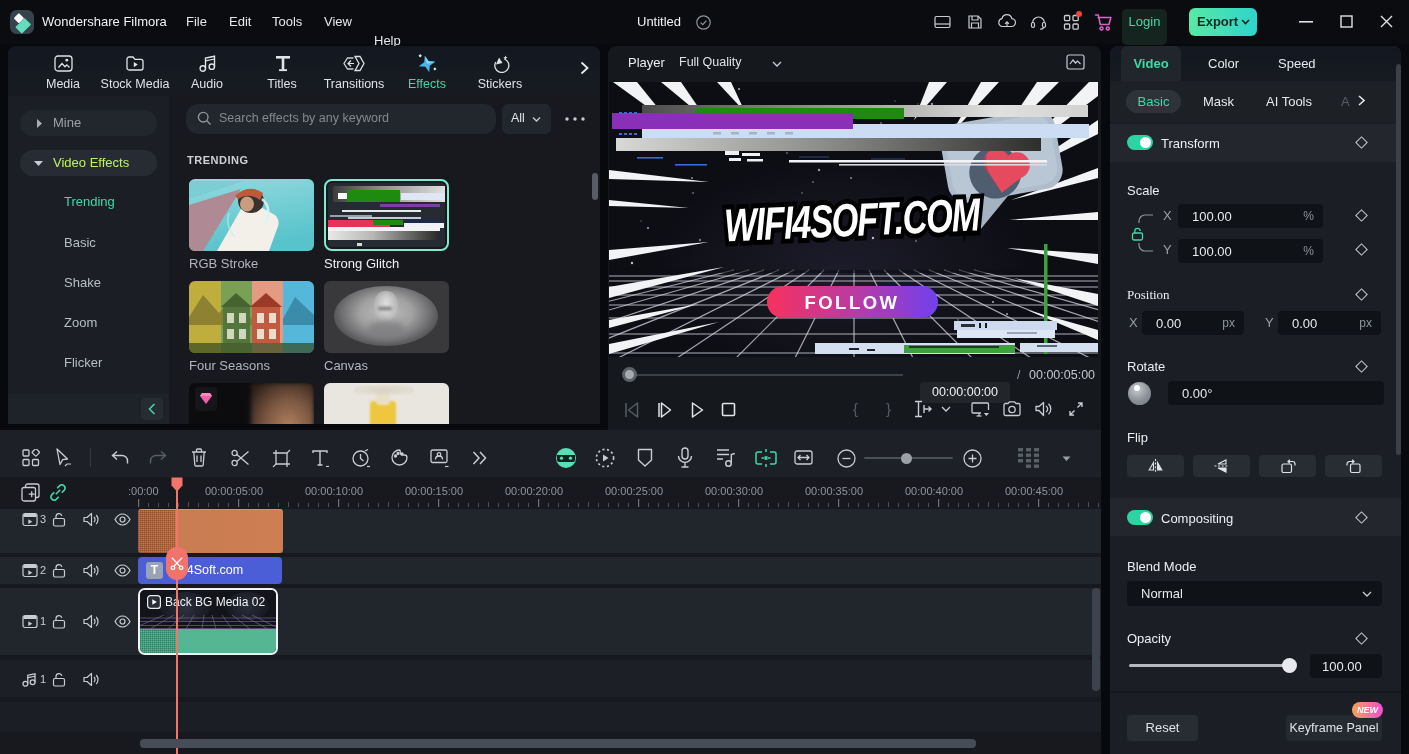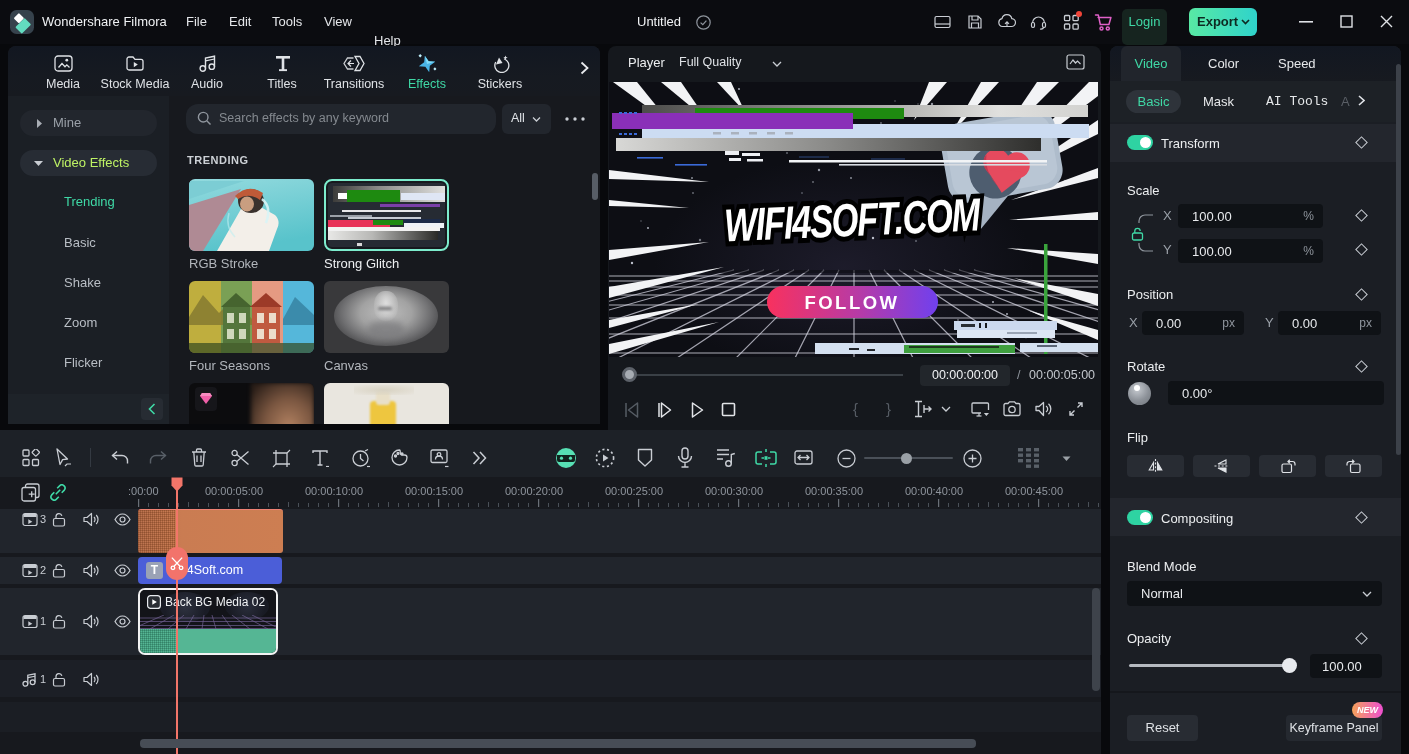--- a/index.html
+++ b/index.html
@@ -535,21 +535,21 @@
         <rect x="411" y="261" width="78" height="9" fill="#d4e0f0"></rect>
         <rect x="240" y="266" width="10" height="2" fill="#20242a"></rect>
           <rect x="258" y="267" width="8" height="2" fill="#20242a"></rect>
         <rect x="300" y="264" width="90" height="2" fill="#1e3a1e"></rect>
         <rect x="428" y="263" width="20" height="2" fill="#5a6474"></rect>
       </svg>
       </div>
 
     <div class="abs" style="left:28px;top:328px;width:267px;height:2px;background:#3a4046;"></div>
     <div class="abs" style="left:14px;top:321px;width:15px;height:15px;border-radius:50%;background:#a6abb2;border:3px solid #5c6169;"></div>
-    <div class="abs" style="left:312px;top:319px;width:90px;height:21px;background:#22262b;border-radius:4px;text-align:center;line-height:21px;font-size:12.5px;color:#f0f2f4;">00:00:00:00</div>
+    <div class="abs" style="left:312px;top:336px;width:90px;height:21px;background:#22262b;border-radius:4px;text-align:center;line-height:21px;font-size:12.5px;color:#f0f2f4;">00:00:00:00</div>
     <div class="abs" style="left:409px;top:322px;font-size:12.5px;color:#8f959d;">/</div>
     <div class="abs" style="left:421px;top:322px;font-size:12.5px;color:#c3c7cd;">00:00:05:00</div>
 
     <div id="transport">
       <svg class="abs" style="left:16px;top:355px" width="16" height="18" viewBox="0 0 16 18" fill="none" stroke="#565c64" stroke-width="1.5">
         <path d="M13.5 2 L4.5 9 L13.5 16 Z" stroke-linejoin="round"></path>
           <line x1="2" y1="2" x2="2" y2="16"></line>
       </svg>
       <svg class="abs" style="left:49px;top:355px" width="16" height="18" viewBox="0 0 16 18" fill="none" stroke="#e2e4e8" stroke-width="1.5">
         <path d="M4.5 2 L13.5 9 L4.5 16 Z" stroke-linejoin="round"></path>
@@ -587,28 +587,28 @@
       </svg>
       <svg class="abs" style="left:460px;top:355px" width="16" height="16" viewBox="0 0 16 16" fill="none" stroke="#c9cdd3" stroke-width="1.4">
         <path d="M10 2 h4 v4 M14 2 L9.5 6.5 M6 14 H2 v-4 M2 14 L6.5 9.5"></path>
       </svg>
     </div>
   </div>
 
   <div id="rightpanel">
 
     <div class="abs" style="left:0;top:0;width:291px;height:35px;background:linear-gradient(180deg,#121721,#171a20);border-radius:8px 8px 0 0;"></div>
-    <div class="abs" style="left:11px;top:0;width:60px;height:35px;background:#21252c;border-radius:6px 6px 0 0;text-align:center;line-height:35px;font-size:13px;color:#3fd9a6;">Video</div>
+    <div class="abs" style="left:11px;top:0;width:60px;height:35px;background:#21252c;border-radius:6px 6px 0 0;text-align:center;line-height:35px;font-size:13px;color:#3fd9a6;font-weight:bold;">Video</div>
     <div class="abs" style="left:98px;top:0;height:35px;line-height:35px;font-size:13px;color:#e6e8ea;">Color</div>
     <div class="abs" style="left:168px;top:0;height:35px;line-height:35px;font-size:13px;color:#e6e8ea;">Speed</div>
 
     <div class="abs" style="left:0;top:35px;width:291px;height:41px;background:#1d2126;"></div>
     <div class="abs" style="left:16px;top:44px;width:55px;height:23px;background:#2e333a;border-radius:12px;text-align:center;line-height:23px;font-size:13px;color:#3fd9a6;">Basic</div>
     <div class="abs" style="left:93px;top:48px;font-size:13px;color:#e6e8ea;">Mask</div>
-    <div class="abs" style="left:156px;top:48px;font-size:13px;color:#e6e8ea;font-family:Liberation Mono, monospace;">AI Tools</div>
+    <div class="abs" style="left:156px;top:48px;font-size:13px;color:#e6e8ea;">AI Tools</div>
     <div class="abs" style="left:231px;top:48px;font-size:13px;color:#5a5f66;">A</div>
     <svg class="abs" style="left:248px;top:49px" width="7" height="11" viewBox="0 0 7 11" fill="none" stroke="#dfe2e6" stroke-width="1.6">
         <path d="M1 1 L6 5.5 L1 10"></path>
       </svg>
 
     <div class="secrow" style="top:78px;height:38px;"></div>
     <div class="toggle" style="left:17px;top:89px;"></div>
     <div class="rp-label" style="left:51px;top:90px;">Transform</div>
     <div class="diamond" style="left:247px;top:92px;"></div>
 
@@ -627,21 +627,21 @@
         <span class="unit">%</span>
       </div>
     <div class="diamond" style="left:247px;top:165px;"></div>
     <div class="rp-muted" style="left:53px;top:196px;">Y</div>
     <div class="rp-input" style="left:68px;top:193px;width:145px;">
         <span class="val">100.00</span>
         <span class="unit">%</span>
       </div>
     <div class="diamond" style="left:247px;top:199px;"></div>
 
-    <div class="rp-label" style="left:17px;top:241px;">Position</div>
+    <div class="rp-label" style="left:17px;top:241px;font-family:Liberation Serif, serif;">Position</div>
     <div class="diamond" style="left:247px;top:244px;"></div>
     <div class="rp-muted" style="left:19px;top:269px;">X</div>
     <div class="rp-input" style="left:32px;top:265px;width:102px;">
         <span class="val">0.00</span>
         <span class="unit">px</span>
       </div>
     <div class="rp-muted" style="left:155px;top:269px;">Y</div>
     <div class="rp-input" style="left:168px;top:265px;width:103px;">
         <span class="val">0.00</span>
         <span class="unit">px</span>

